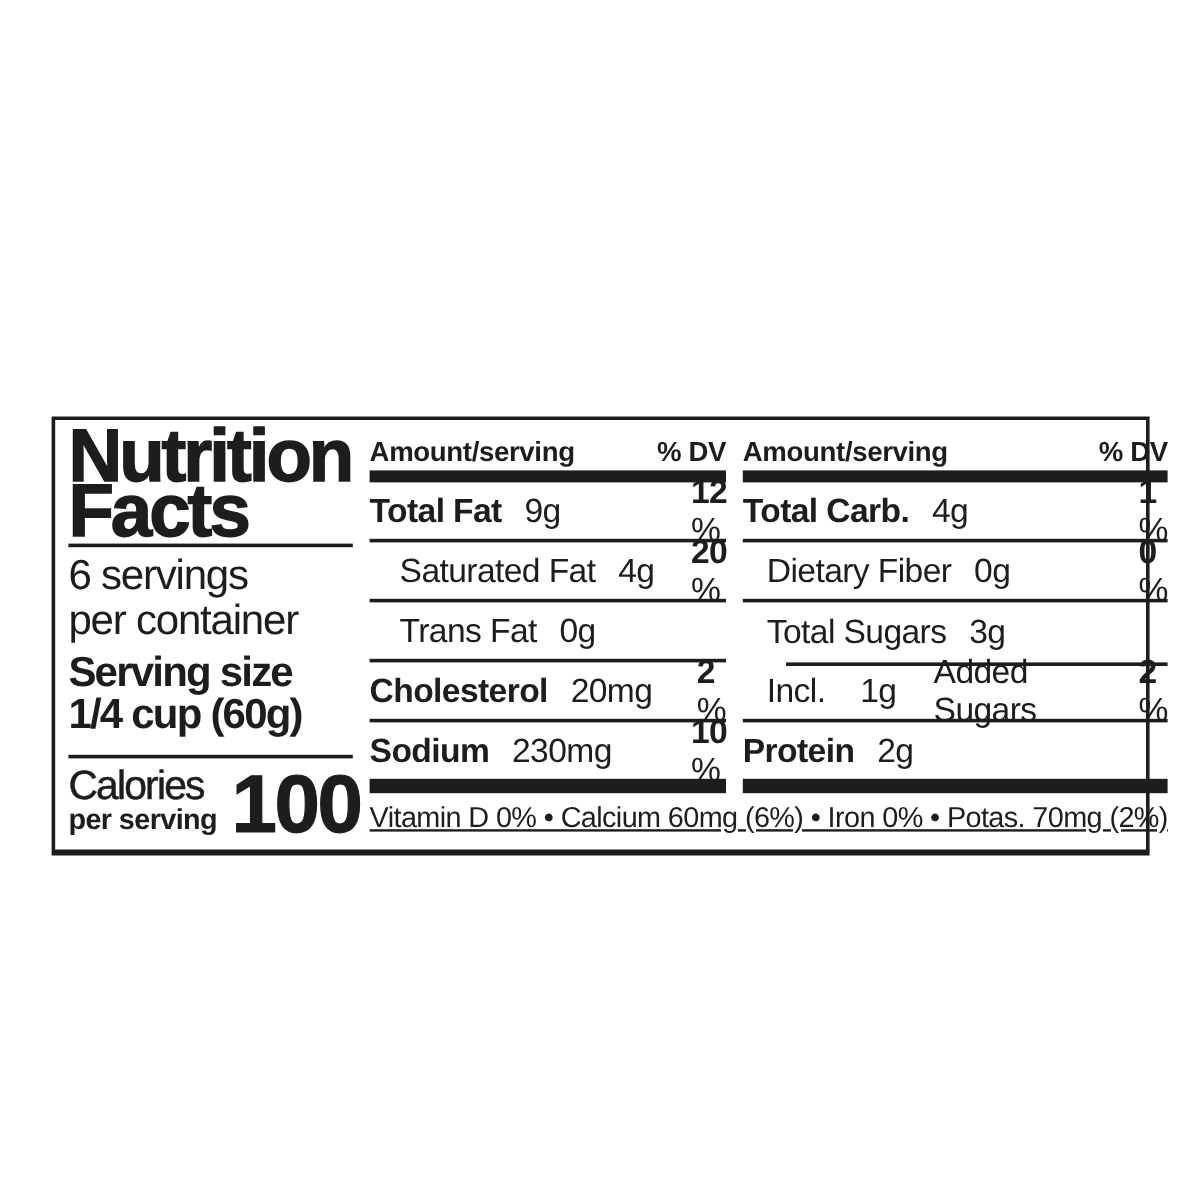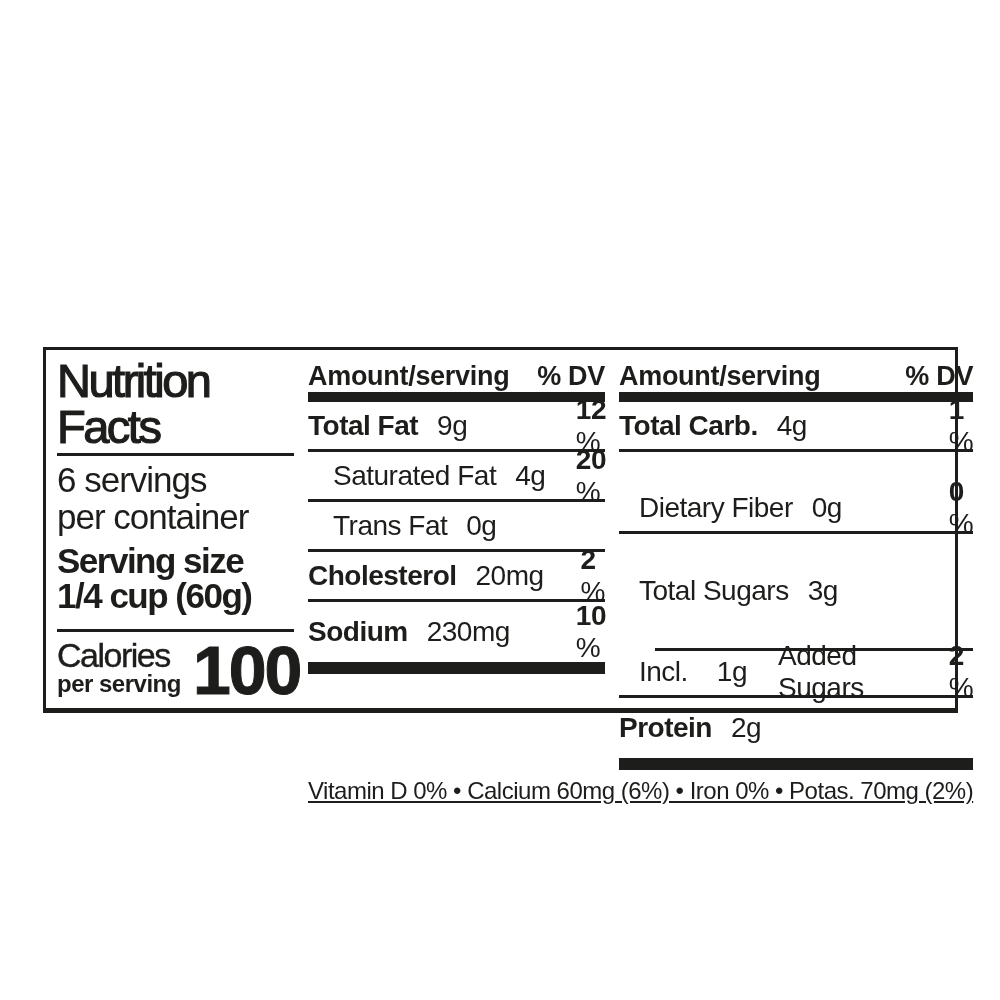--- a/index.html
+++ b/index.html
@@ -26,22 +26,22 @@
     box-sizing: content-box;
   }
   
   .col-left {
     width: 262px;
     flex: 0 0 262px;
     padding: 8px 0 0 11px;
     box-sizing: border-box;
   }
   .nf-title {
-    font-weight: normal;
-    font-size: 47px;
+    font-weight: bold;
+    font-size: 62px;
     line-height: 46px;
     letter-spacing: -2.5px;
     -webkit-text-stroke: 1.2px #1d1d1b;
   }
   .rule {
     height: 3px;
     background: #1d1d1b;
     width: 237px;
   }
   .rule-1 { margin-top: 3px; }
@@ -102,46 +102,46 @@
   .ncol-mid { width: 297px; flex: 0 0 297px; }
   .gutter { width: 14px; flex: 0 0 14px; }
   .ncol-right { flex: 1; }
   .col-header {
     margin-top: 10px;
     height: 32px;
     display: flex;
     justify-content: space-between;
     align-items: center;
     font-weight: bold;
-    font-size: 27px;
+    font-size: 23px;
     letter-spacing: -0.3px;
   }
   .bar {
     height: 10px;
     background: #1d1d1b;
   }
   .bar-bottom {
     height: 12px;
     background: #1d1d1b;
   }
   .nrow {
     height: 47px;
     border-bottom: 3px solid #1d1d1b;
     display: flex;
     align-items: center;
     font-size: 28px;
     letter-spacing: -0.5px;
     gap: 11px;
   }
   .nrow.no-border { height: 50px; border-bottom: none; }
-  .nrow.last { height: 60px; border-bottom: none; }
+  .nrow.last { height: 47px; border-bottom: none; }
   .nrow .nname { font-weight: bold; }
   .nrow.sub .nname { font-weight: normal; }
   .nrow.sub { padding-left: 25px; }
-  .ncol-right .nrow.sub { padding-left: 20px; margin-top: 32px; }
+  .ncol-right .nrow.sub { padding-left: 20px; }
   .namount { margin-left: 8px; }
   .dv { margin-left: auto; display: flex; align-items: baseline; flex-direction: column; }
   .dv-num { font-weight: bold; }
   .dv-sym { font-weight: normal; margin-left: 1px; }
   .nrow.incl { position: relative; padding-left: 36px; }
   .nrow.incl::before {
     content: "";
     position: absolute;
     top: 0; left: 36px; right: 0;
     height: 3px;

